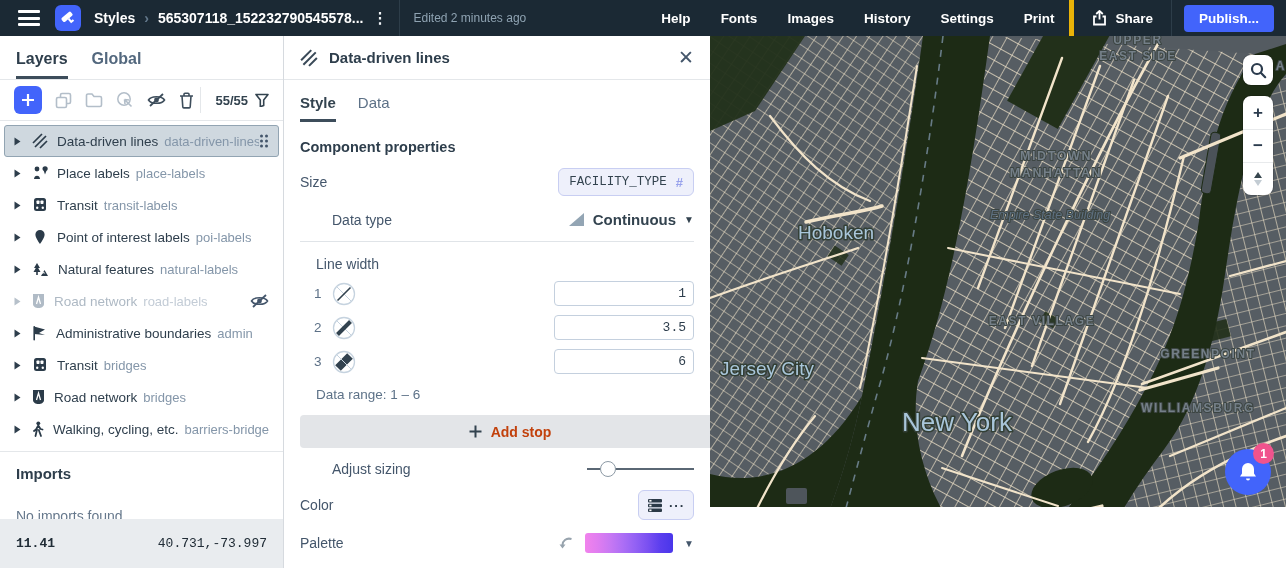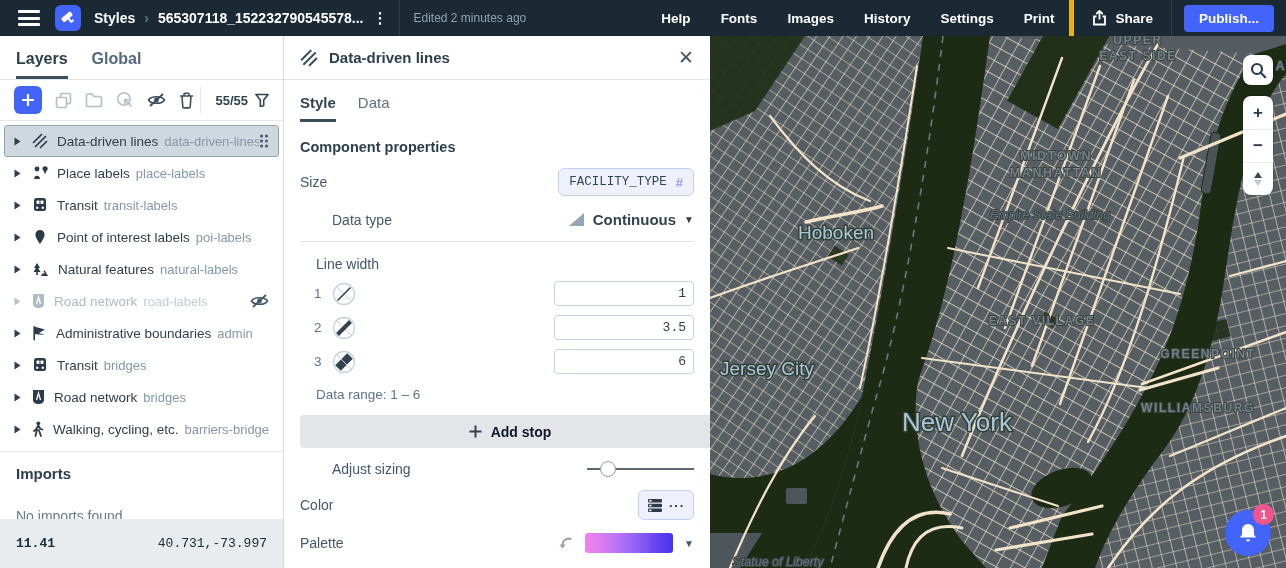--- a/index.html
+++ b/index.html
@@ -99,38 +99,38 @@
   .sep{border:none;border-top:1px solid #e0e4e8;margin:13px 16px 0;}
   .lw-label{margin:14px 16px 2px 32px;font-size:14px;color:#44566b;}
   .stop-row{display:flex;align-items:center;padding:0 16px 0 30px;margin-top:9px;}
   .stop-num{width:11px;font-size:13.5px;color:#5d7187;}
   .stop-icon{margin-left:7px;display:flex;cursor:pointer;}
   .stop-input{margin-left:auto;width:140px;height:25px;border:1px solid #c4d0de;border-radius:4px;
     text-align:right;padding:0 7px;font-family:"Liberation Mono", monospace;font-size:13px;color:#2e3e4c;outline:none;}
   .range-text{margin:13px 16px 0 32px;font-size:13.5px;color:#5d7288;}
   .add-stop{margin:13px 16px 0;height:33px;background:#e3e5e8;border:none;border-radius:4px;width:420px;
     display:flex;align-items:center;justify-content:center;gap:9px;font-weight:700;font-size:14px;
-    color:#0f172a;cursor:pointer;font-family:inherit;}
+    color:#c2410c;cursor:pointer;font-family:inherit;}
   .adjust-row{margin-top:13px;}
   .slider{position:relative;width:107px;height:16px;cursor:pointer;}
   .slider-track{position:absolute;left:0;right:0;top:7px;height:2px;background:#5a6774;}
   .slider-knob{position:absolute;top:0;left:20%;width:16px;height:16px;margin-left:-8px;background:#fff;
     border:1.5px solid #8d9aa5;border-radius:50%;}
   .color-row{margin-top:13px;}
   .color-chip{display:flex;align-items:center;gap:6px;height:30px;padding:0 8px;background:#eef0fb;
     border:1px solid #c8cef2;border-radius:6px;cursor:pointer;color:#2b3a47;}
   .color-dots{font-weight:700;font-size:13px;letter-spacing:1px;color:#2b3a47;}
   .palette-row{margin-top:13px;}
   .palette-right{display:flex;align-items:center;gap:11px;}
   .undo-icon{display:flex;color:#97a3ad;cursor:pointer;}
   .palette-swatch{width:88px;height:20px;border-radius:3px;cursor:pointer;}
   .palette-caret{font-size:10px;color:#44566b;cursor:pointer;}
 
   
-  .map{position:absolute;left:710px;top:36px;width:576px;height:532px;background:#545b61;overflow:hidden;}
+  .map{position:absolute;left:710px;top:36px;width:576px;height:471px;background:#545b61;overflow:hidden;}
   .map svg.basemap{position:absolute;left:0;top:0;}
   .map-search{position:absolute;top:19px;right:13px;width:30px;height:30px;background:#fff;border-radius:8px;
     display:flex;align-items:center;justify-content:center;cursor:pointer;box-shadow:0 0 0 1px rgba(0,0,0,.12);}
   .zoom-ctrl{position:absolute;top:60px;right:13px;width:30px;background:#fff;border-radius:8px;
     box-shadow:0 0 0 1px rgba(0,0,0,.12);overflow:hidden;}
   .zc-cell{height:33px;display:flex;align-items:center;justify-content:center;cursor:pointer;
     font-size:17px;font-weight:700;color:#2b3b4d;}
   .zc-cell + .zc-cell{border-top:1px solid #e8eaec;}
   .pitch{display:flex;flex-direction:column;gap:2px;align-items:center;}
   .tri-up{width:0;height:0;border-left:4px solid transparent;border-right:4px solid transparent;border-bottom:6px solid #37474f;}

